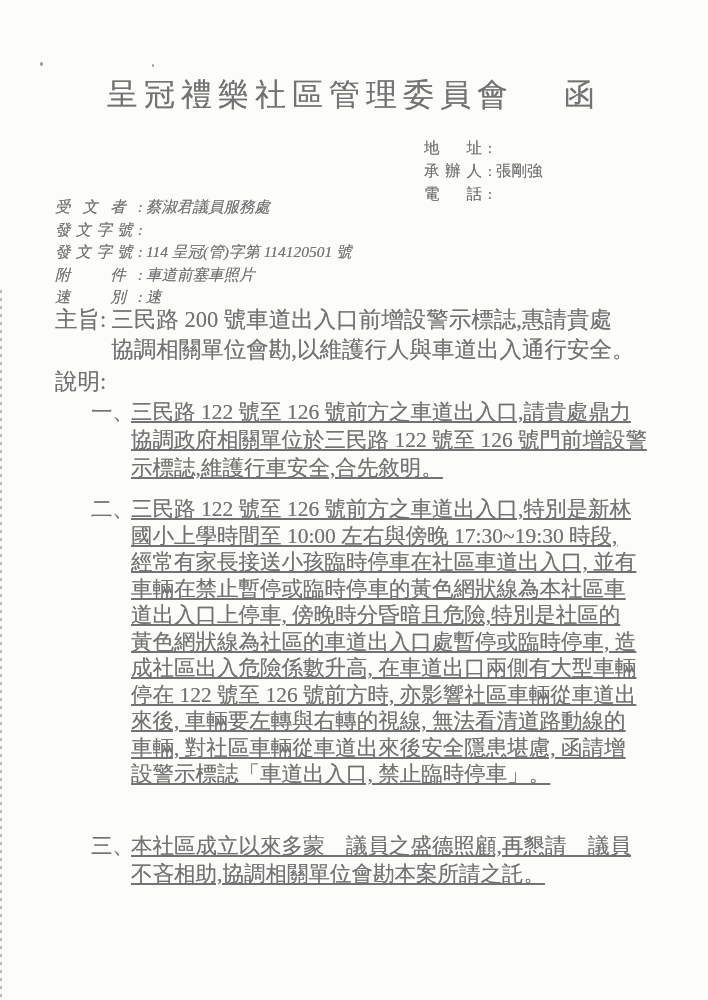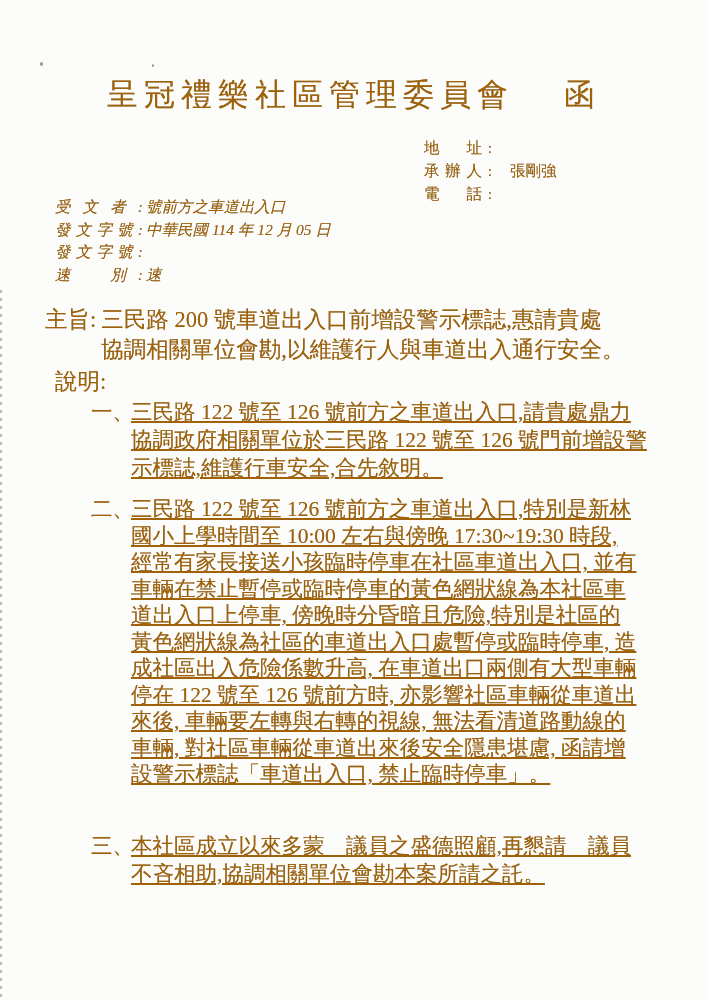--- a/index.html
+++ b/index.html
@@ -1,21 +1,21 @@
 <!DOCTYPE html>
 <html><head>
 <meta charset="utf-8">
 <style>
   html,body { margin:0; padding:0; background:#ffffff; }
   .page {
     position:relative;
     width:708px; height:1000px;
     background:#fcfcfb;
     font-family:"Liberation Serif","DejaVu Serif",serif;
-    color:#a16207;
+    color:#737373;
     overflow:hidden;
     text-shadow:0 0 .4px rgba(60,55,50,.45);
   }
   
   .edge-artifact {
     position:absolute; left:0; top:290px; bottom:0; width:2px;
     background:repeating-linear-gradient(to bottom,
       rgba(90,88,85,.40) 0 3px, rgba(90,88,85,0) 3px 8px);
   }
   .speck { position:absolute; background:#9a9691; border-radius:50%; }
@@ -26,33 +26,33 @@
     position:absolute; top:74px; left:0; width:100%;
     margin:0; text-align:center;
     font-size:31px; font-weight:400; letter-spacing:6px;
     white-space:nowrap;
   }
   .title-gap { display:inline-block; width:50px; }
 
   .contact { position:absolute; top:136px; left:424px; font-size:15.5px; line-height:23px; }
   .contact-row { display:flex; }
   .contact-label {
-    display:inline-block; width:68px; margin-right:18px;
+    display:inline-block; width:68px; margin-right:4px;
     text-align:justify; text-align-last:justify;
   }
 
   .meta { position:absolute; top:196px; left:55px; font-size:15.5px; line-height:22.5px; }
   .meta-row { display:flex;font-style:italic; }
   .meta-label {
     display:inline-block; width:88px; margin-right:3px;
     text-align:justify; text-align-last:justify;
   }
 
   .subject {
-    position:absolute; top:305px; left:45px;
+    position:absolute; top:305px; left:55px;
     display:flex; font-size:22.5px; line-height:30px;
   }
   .subject-label { flex:none; margin-right:5px; }
   .subject-text  { width:560px; white-space:pre-wrap; }
 
   .explain-label { position:absolute; top:366px; left:55px; font-size:22.5px; }
 
   .items { position:absolute; top:398px; left:91px; width:585px; }
   .item { display:flex; font-size:21.5px; line-height:28px; }
   .item-number { flex:none; width:40px; }
@@ -82,28 +82,32 @@
     </div>
     <div class="contact-row">
       <span class="contact-label">電　話:</span>
       <span></span>
     </div>
   </div>
 
   <div class="meta">
     <div class="meta-row">
       <span class="meta-label">受文者:</span>
-      <span>號前方之車道出入口</span>
+      <span>蔡淑君議員服務處</span>
     </div>
     <div class="meta-row">
       <span class="meta-label">發文字號:</span>
-      <span>中華民國 114 年 12 月 05 日</span>
     </div>
     <div class="meta-row">
       <span class="meta-label">發文字號:</span>
+      <span>114 呈冠(管)字第 114120501 號</span>
+    </div>
+    <div class="meta-row">
+      <span class="meta-label">附　件:</span>
+      <span>車道前塞車照片</span>
     </div>
     <div class="meta-row">
       <span class="meta-label">速　別:</span>
       <span>速</span>
     </div>
   </div>
 
   <div class="subject">
     <span class="subject-label">主旨:</span>
     <div class="subject-text">三民路 200 號車道出入口前增設警示標誌,惠請貴處

